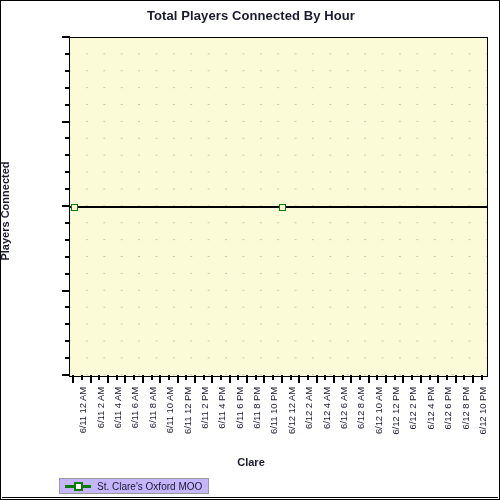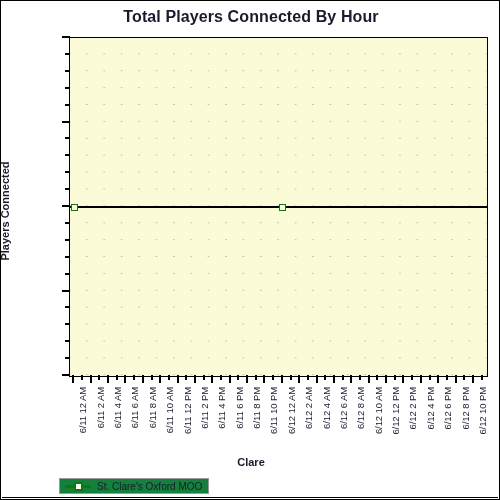--- a/index.html
+++ b/index.html
@@ -22,21 +22,21 @@
     background: #ffffff;
     overflow: hidden;
   }
   
   #chart-title {
     position: absolute;
     left: 0;
     top: 7px;
     width: 500px;
     text-align: center;
-    font-size: 16px;
+    font-size: 13px;
     font-weight: bold;
     color: #1a1a2e;
     letter-spacing: 0.1px;
   }
   
   #plot-area {
     position: absolute;
     left: 68px;
     top: 36px;
     width: 417px;
@@ -133,21 +133,21 @@
     color: #1a1a2e;
   }
   
   #legend-box {
     position: absolute;
     left: 58px;
     top: 477px;
     height: 16px;
     box-sizing: border-box;
     border: 1px solid #9a9a9a;
-    background: #15803d;
+    background: #c4b5fd;
     display: flex;
     align-items: center;
     padding: 0 6px 0 5px;
   }
   #legend-swatch {
     position: relative;
     width: 26px;
     height: 9px;
     margin-right: 6px;
     flex: none;

